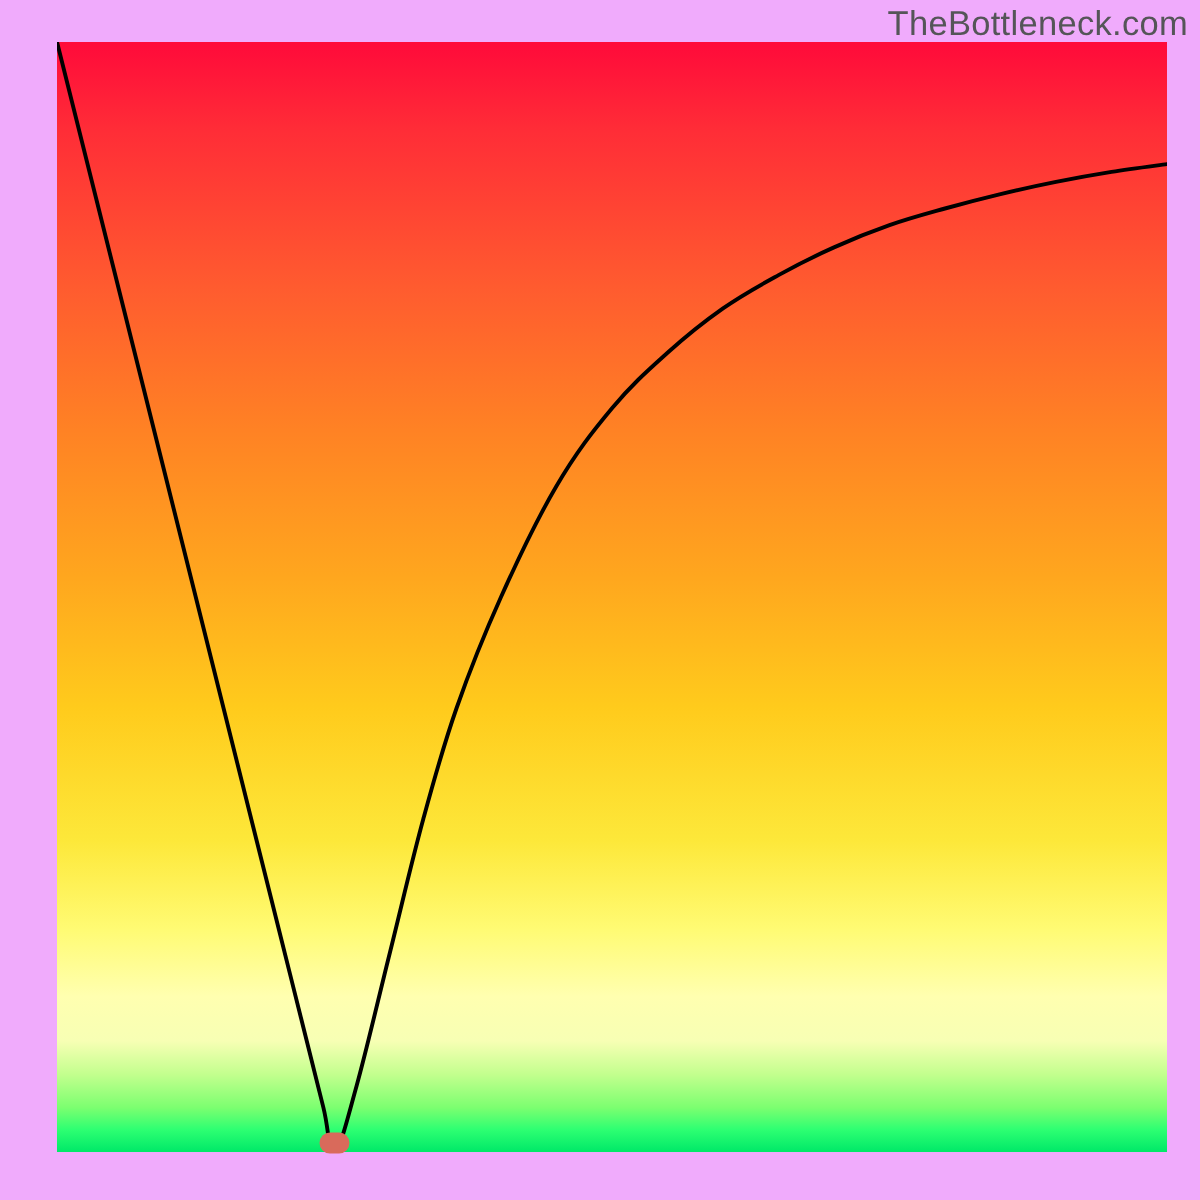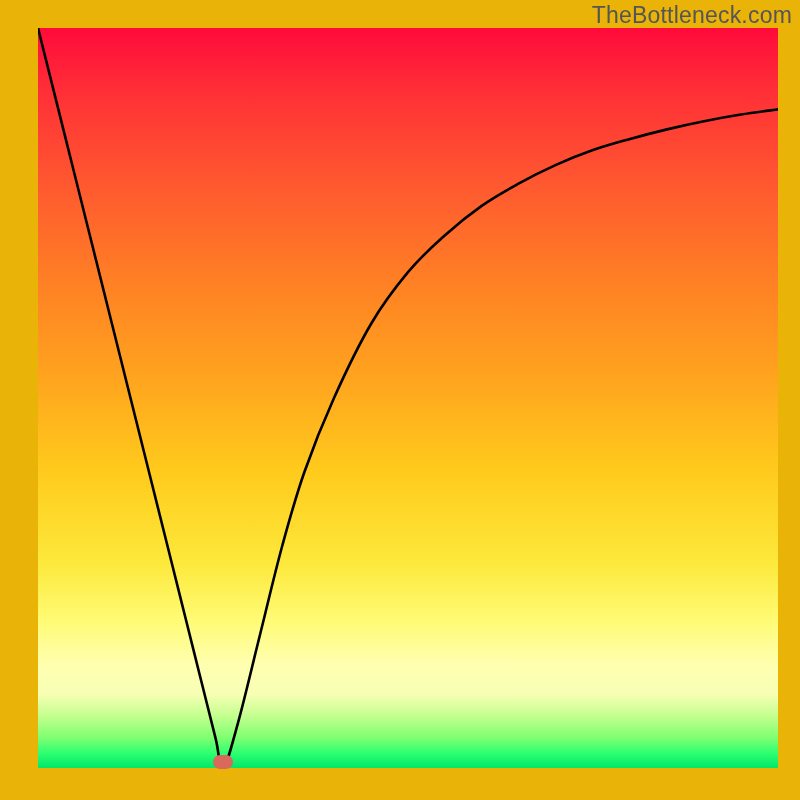--- a/index.html
+++ b/index.html
@@ -8,21 +8,21 @@
     width: 800px;
     height: 800px;
     overflow: hidden;
     background: #000;
     font-family: Arial, Helvetica, sans-serif;
   }
   .frame {
     position: relative;
     width: 800px;
     height: 800px;
-    background: #eab308;
+    background: #f0abfc;
   }
   .watermark {
     position: absolute;
     top: 2px;
     right: 8px;
     color: #555558;
     font-size: 23px;
     font-weight: 500;
     letter-spacing: 0.2px;
   }

